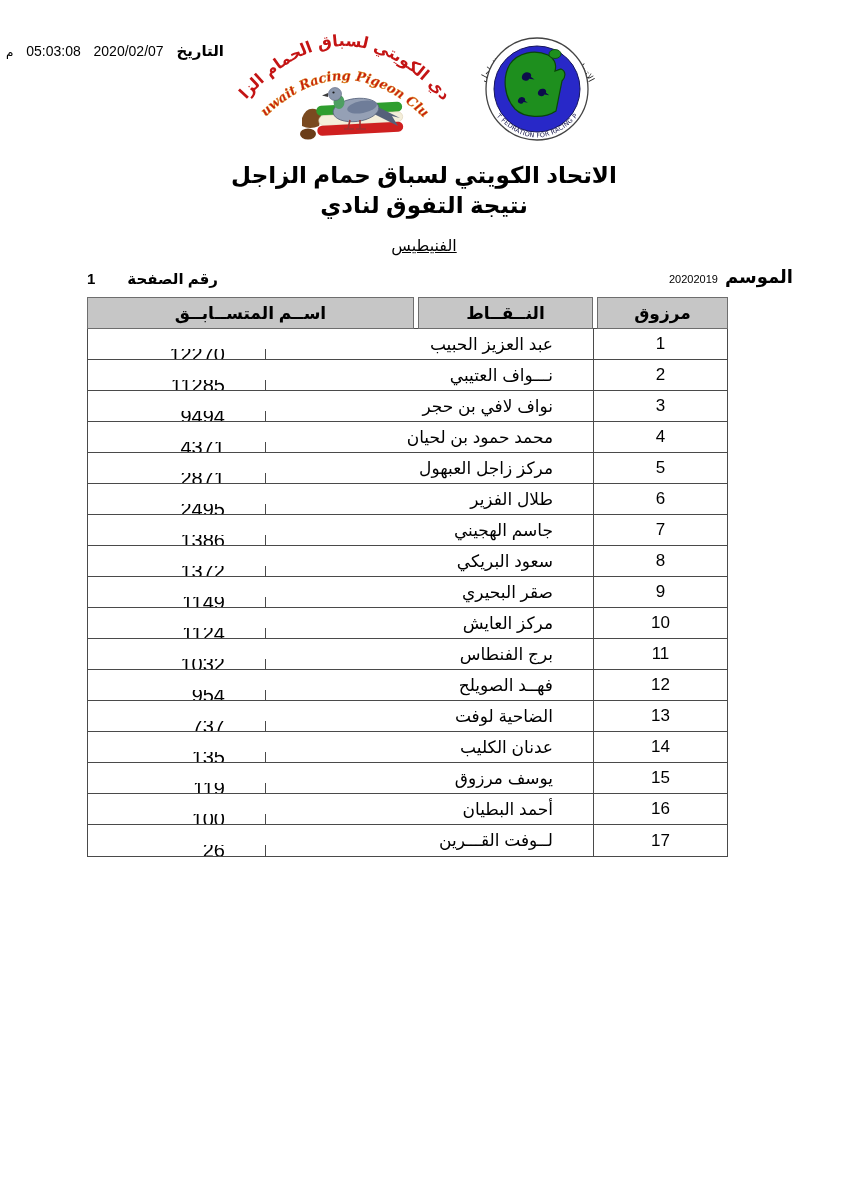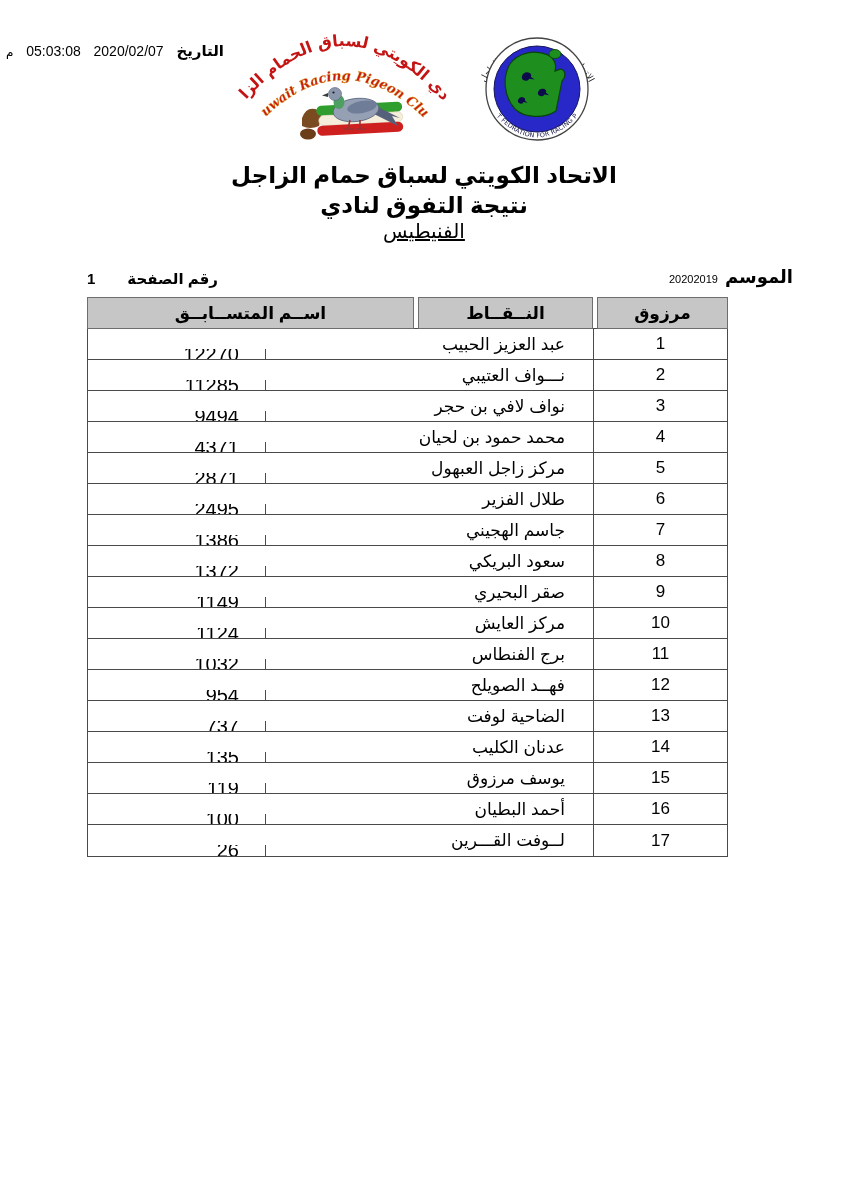--- a/index.html
+++ b/index.html
@@ -19,21 +19,21 @@
   .date-line .mer { font-size:12px; }
 
   
   .club-logo { position:absolute; left:238px; top:22px; }
   .federation-logo { position:absolute; left:458px; top:18px; }
 
   
   .title-block { position:absolute; top:162px; left:0; width:100%; text-align:center; direction:rtl; }
   .title-1, .title-2 { font-size:23px; font-weight:bold; line-height:1.2; }
   .title-2 { margin-top:2px; }
-  .club-name { font-size:20px; text-decoration:underline; }
+  .club-name { margin-top:17px; font-size:16px; text-decoration:underline; }
 
   
   .meta-line { position:absolute; top:266px; left:87px; width:706px; height:28px; }
   .season { position:absolute; right:0; top:0; display:flex; direction:rtl; gap:7px; align-items:baseline; }
   .season-label { font-weight:bold; font-size:18px; }
   .season-value { font-size:11px; }
   .page-no { position:absolute; left:0; top:4px; display:flex; direction:rtl; gap:32px; align-items:baseline; }
   .page-label, .page-value { font-weight:bold; font-size:15px; }
 
   
@@ -50,25 +50,25 @@
   }
   .hcell:first-child .hbox { margin-left:0; }
   .hcell:last-child  .hbox { margin-right:0; }
 
   .tbody { border:1px solid #4a4a4a; background:#fff; }
   .trow { display:flex; height:31px; box-sizing:border-box; border-bottom:1px solid #4a4a4a; }
   .trow:last-child { border-bottom:none; }
   .cell { box-sizing:border-box; display:flex; align-items:center; overflow:hidden; }
   .cell.points {
     width:178px; border-right:1px solid #4a4a4a;
-    justify-content:flex-end; padding-right:26px; font-size:20px;margin-top:20px;
+    justify-content:flex-end; padding-right:40px; font-size:20px;margin-top:20px;
   }
   .cell.name {
     width:328px; border-right:1px solid #4a4a4a;
-    direction:rtl; justify-content:flex-start; padding-right:28px; font-size:17px;
+    direction:rtl; justify-content:flex-start; padding-right:40px; font-size:17px;
   }
   .cell.serial { flex:1; justify-content:center; font-size:17px; }
 </style>
 </head>
 <body>
 
 <div class="page">
 
   <div class="date-line">
     <span class="lbl">التاريخ</span>

